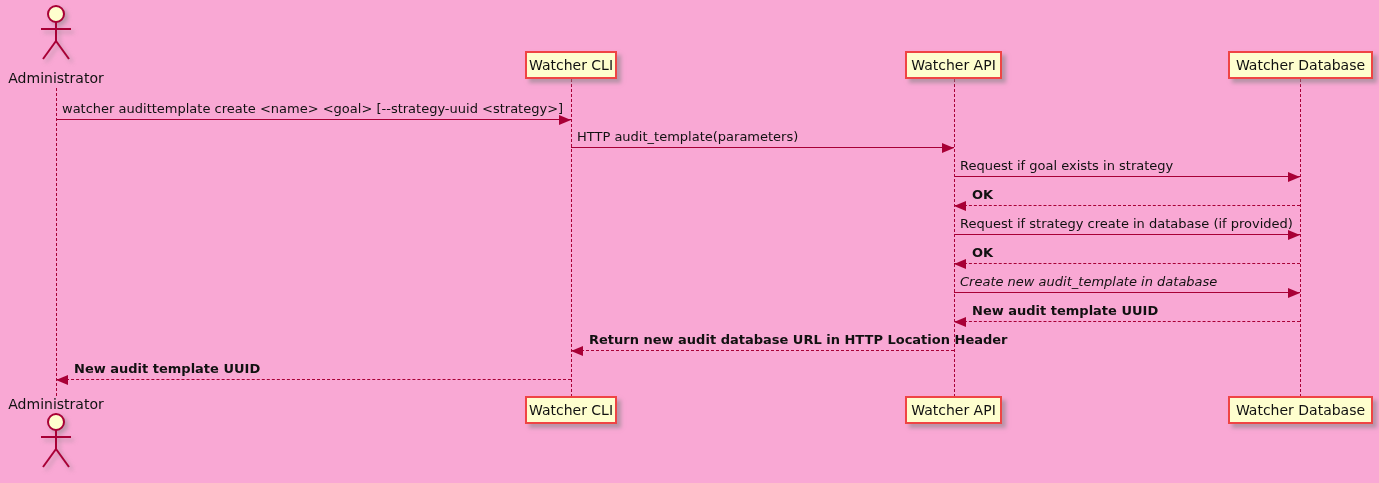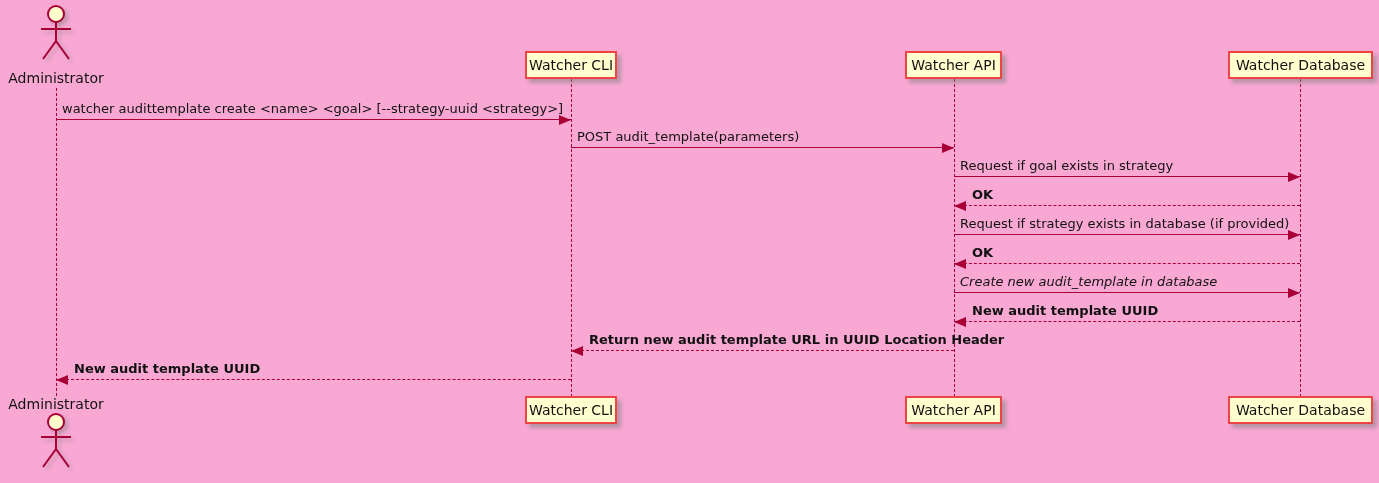--- a/index.html
+++ b/index.html
@@ -65,42 +65,42 @@
   <div class="participant" style="left:1228px; top:51px; width:145px;">Watcher Database</div>
 
   <div class="msg solid" style="left:56px; top:102px; width:515px;">
     <div class="msg-label">watcher audittemplate create &lt;name&gt; &lt;goal&gt; [--strategy-uuid &lt;strategy&gt;]</div>
     <div class="msg-line">
         <span class="arrowhead right"></span>
       </div>
   </div>
 
   <div class="msg solid" style="left:571px; top:130px; width:383px;">
-    <div class="msg-label">POST audit_template(parameters)</div>
+    <div class="msg-label">HTTP audit_template(parameters)</div>
     <div class="msg-line">
         <span class="arrowhead right"></span>
       </div>
   </div>
 
   <div class="msg solid" style="left:954px; top:159px; width:346px;">
     <div class="msg-label">Request if goal exists in strategy</div>
     <div class="msg-line">
         <span class="arrowhead right"></span>
       </div>
   </div>
 
   <div class="msg dashed reverse" style="left:954px; top:188px; width:346px;">
     <div class="msg-label">OK</div>
     <div class="msg-line">
         <span class="arrowhead left"></span>
       </div>
   </div>
 
   <div class="msg solid" style="left:954px; top:217px; width:346px;">
-    <div class="msg-label">Request if strategy exists in database (if provided)</div>
+    <div class="msg-label">Request if strategy create in database (if provided)</div>
     <div class="msg-line">
         <span class="arrowhead right"></span>
       </div>
   </div>
 
   <div class="msg dashed reverse" style="left:954px; top:246px; width:346px;">
     <div class="msg-label">OK</div>
     <div class="msg-line">
         <span class="arrowhead left"></span>
       </div>
@@ -114,21 +114,21 @@
   </div>
 
   <div class="msg dashed reverse" style="left:954px; top:304px; width:346px;">
     <div class="msg-label">New audit template UUID</div>
     <div class="msg-line">
         <span class="arrowhead left"></span>
       </div>
   </div>
 
   <div class="msg dashed reverse" style="left:571px; top:333px; width:383px;">
-    <div class="msg-label">Return new audit template URL in UUID Location Header</div>
+    <div class="msg-label">Return new audit database URL in HTTP Location Header</div>
     <div class="msg-line">
         <span class="arrowhead left"></span>
       </div>
   </div>
 
   <div class="msg dashed reverse" style="left:56px; top:362px; width:515px;">
     <div class="msg-label">New audit template UUID</div>
     <div class="msg-line">
         <span class="arrowhead left"></span>
       </div>

